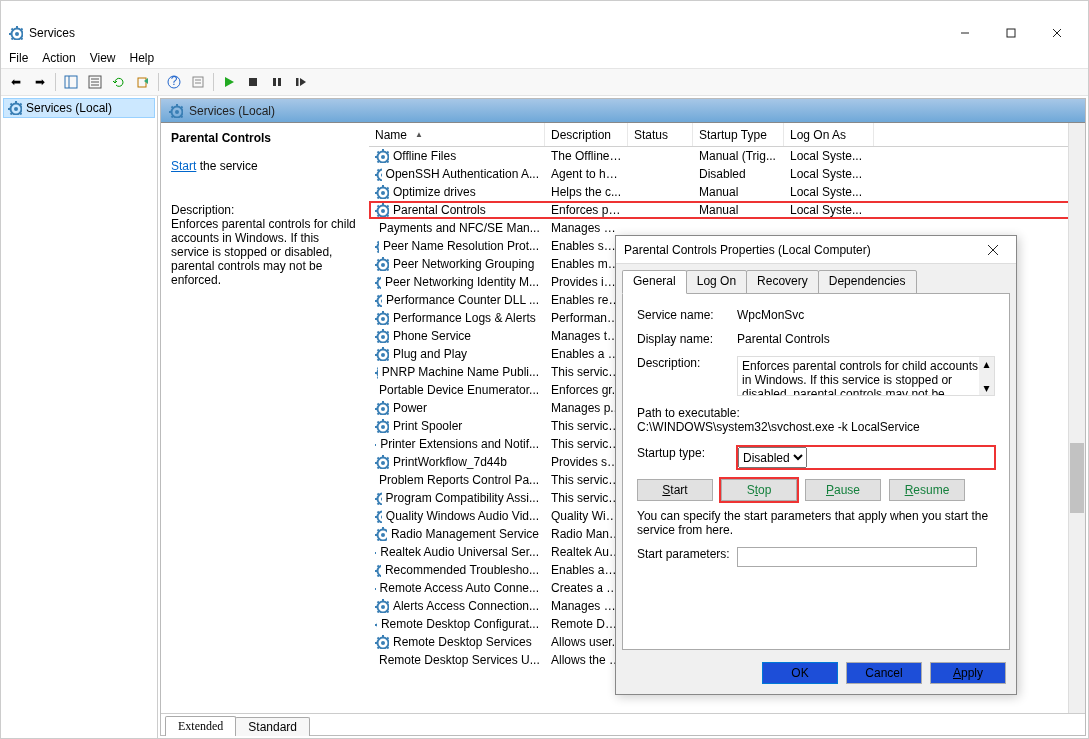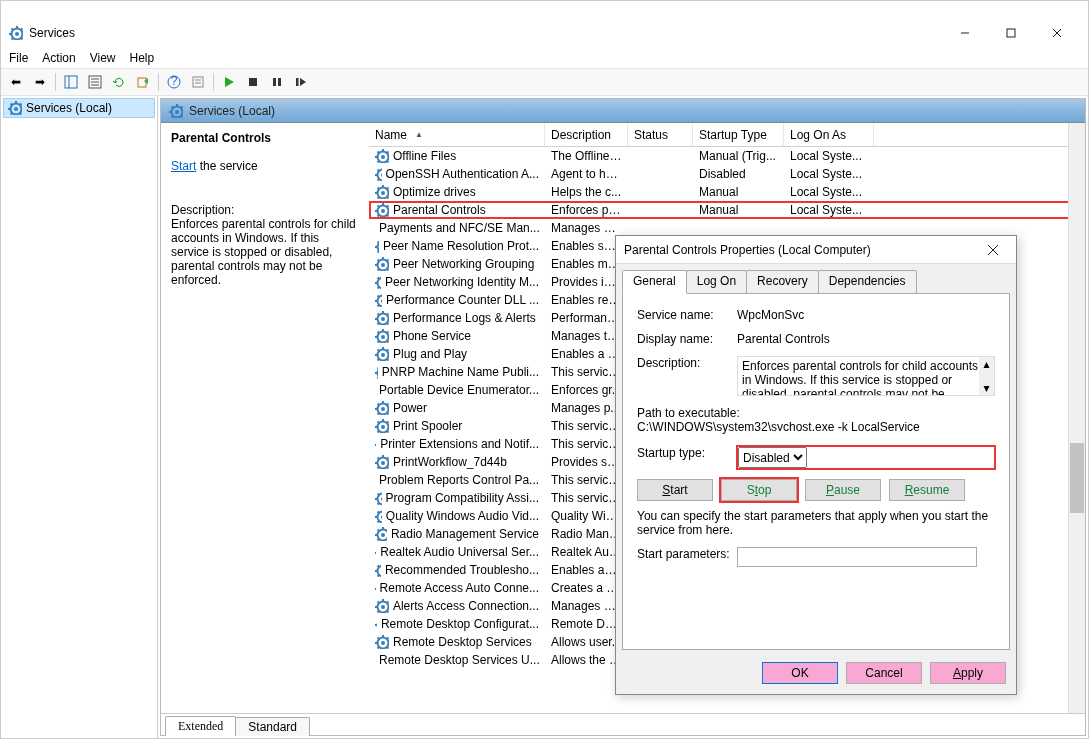--- a/index.html
+++ b/index.html
@@ -57,21 +57,21 @@
 .dlg-desc-box { flex:1; border: 1px solid #ddd; padding: 2px 4px; height: 40px; overflow: hidden; position: relative; }
 .dlg-desc-scroll { position:absolute; right:0; top:0; bottom:0; width:15px; background:#f0f0f0; display:flex; flex-direction:column; align-items:center; justify-content:space-between; font-size:8px; }
 select.startup { flex:1; height: 21px; }
 .startup-wrap { outline: 2px solid #e33; outline-offset: -1px; padding: 1px; }
 .svc-btns { display:flex; gap: 8px; margin: 8px 0; }
 .svc-btn { width: 76px; height: 22px; border: 1px solid #adadad; background: #e1e1e1; }
 .svc-btn:disabled { color: #15803d; }
 .svc-btn.hl { outline: 2px solid #e33; outline-offset: 0; }
 input.params { width: 240px; height: 20px; border: 1px solid #aaa; padding: 0 3px; }
 .dlg-footer { display:flex; justify-content:flex-end; gap: 8px; padding: 6px 10px 10px; }
-.dlg-footer button { width: 76px; height: 22px; border: 1px solid #adadad; background: #f9a8d4; }
+.dlg-footer button { width: 76px; height: 22px; border: 1px solid #adadad; background: #1d4ed8; }
 .dlg-footer button.ok { border: 1px solid #0078d7; }
 
 .sort-caret { font-size: 8px; margin-left: 4px; color:#555; }
 </style>
 </head>
 <body>
 
 <svg width="0" height="0" style="position:absolute">
   <defs>
     <g id="gear-g">

